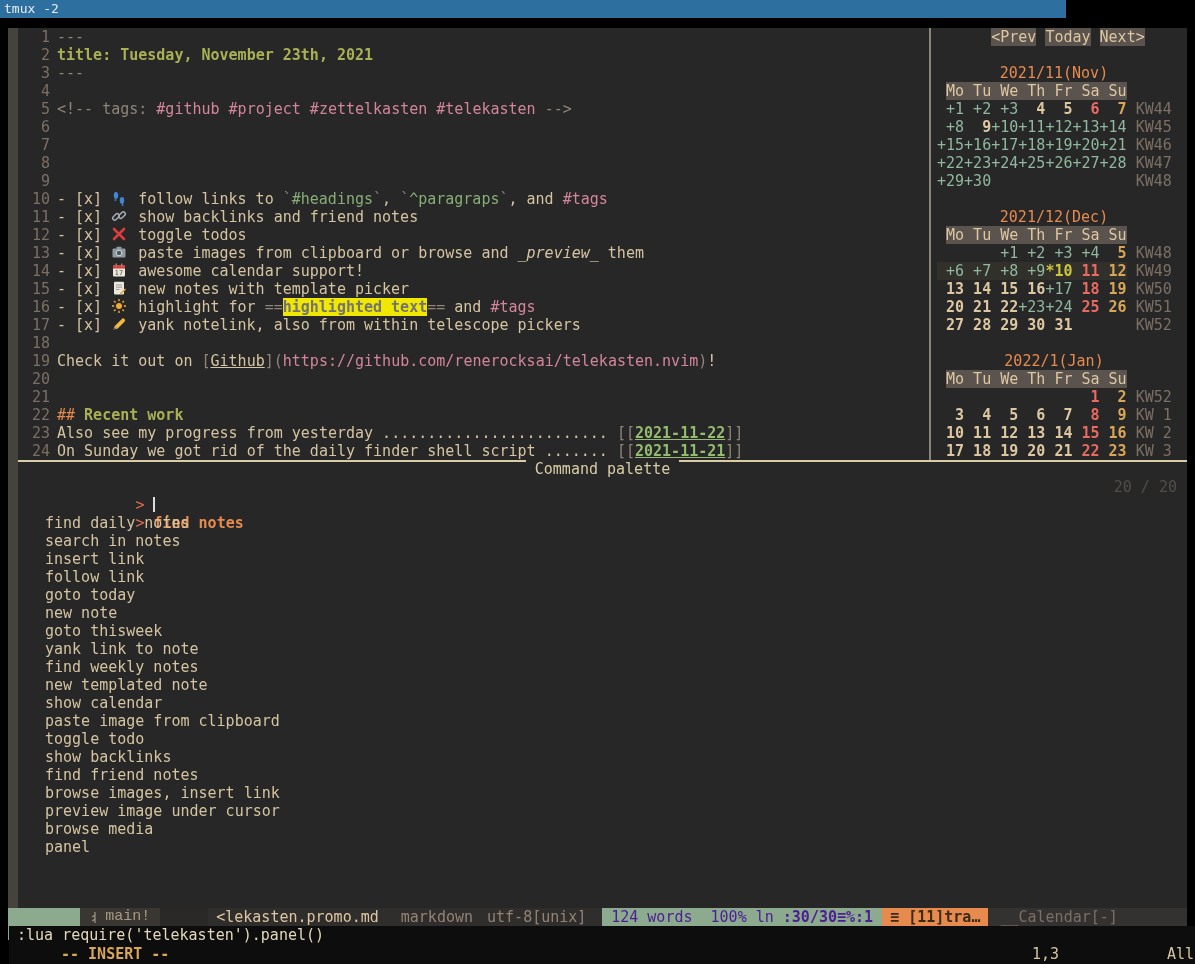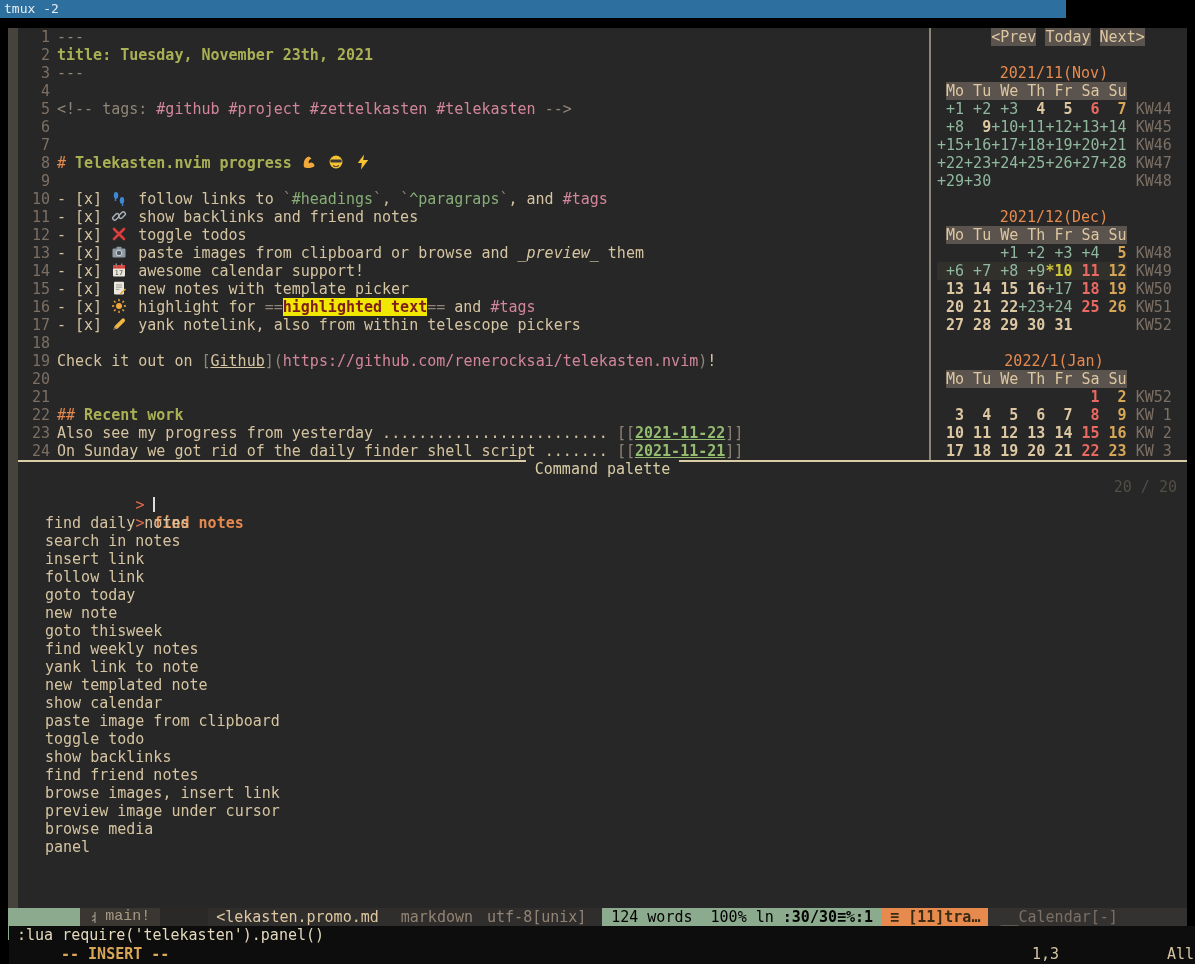--- a/index.html
+++ b/index.html
@@ -20,21 +20,21 @@
   .vsep { width:2px; background:#8b8577; }
   .cal-pane { width:256px; overflow:hidden; padding-left:6px; }
 
   .row { height:18px; white-space:pre; display:flex; }
   .lnum { display:inline-block; width:32px; text-align:right; color:#7c6f64; flex:none; }
   .ltext { padding-left:7px; white-space:pre; }
 
   .c-fg{color:#d5c4a1} .c-gray{color:#8f8578} .c-green{color:#aab154}
   .c-code{color:#87ae77} .c-pink{color:#d3869b} .c-orange{color:#e78a4e}
   .c-link{color:#94bc70} .c-red{color:#e06b50}
-  .c-hl{background:#f0e800;color:#7f1d1d;font-weight:700}
+  .c-hl{background:#f0e800;color:#737373;font-weight:700}
   .b{font-weight:700} .u{text-decoration:underline} .i{font-style:italic}
   .emoji { display:inline-block; width:18px; vertical-align:-2px; }
   .emoji svg { display:block; }
 
   
   .cal-row { height:18px; white-space:pre; }
   .cal-title { color:#e78a4e; width:234px; text-align:center; }
   .cal-btn { background:#5b534d; color:#ddc7a1; }
   .cal-hdr { background:#5b534d; color:#ddc7a1; }
   .cal-kw { color:#7c6f64; }
@@ -55,21 +55,21 @@
   .pal-item { height:18px; white-space:pre; padding-left:27px; color:#d5c4a1; }
 
   
   .statusline { height:18px; display:flex; background:#2a2927; font-size:15px; }
   .sl-mode { background:#8caa8e; color:#404040; font-weight:700; padding:16px 9px; }
   .sl-branch { background:#3a3733; color:#a89984; padding:0 10px; display:flex; align-items:center; gap:6px;font-family:Liberation Mono, monospace; }
   .sl-c { background:#302e2c; display:flex; width:394px;margin-left:48px; }
   .sl-file { color:#ddc7a1; margin-left:8px; }
   .sl-ft { color:#928374; margin-left:22px; }
   .sl-enc { color:#928374; margin-left:14px; }
-  .sl-words { background:#8caa8e; color:#000000; padding:0 9px; white-space:pre; }
+  .sl-words { background:#8caa8e; color:#4c1d95; padding:0 9px; white-space:pre; }
   .sl-words .hvy { font-weight:700; }
   .sl-tab { background:#e78a4e; color:#3a2a14; font-weight:700; padding:0 8px; white-space:pre; }
   .sl-right { flex:1; background:#343230; color:#7c6f64; padding-left:12px; white-space:pre; }
 
   
   .cmd-area { position:absolute; left:9px; top:926px; width:1195px; height:38px; background:#0d0d0d; }
   .cmd1 { height:19px; padding-left:8px; color:#e4d9bd; white-space:pre; }
   .cmd2 { height:19px; padding-left:8px; position:relative; }
   .mode-msg { color:#d8a657; font-weight:700;margin-left:44px; }
   .ruler { position:absolute; left:1023px; top:0; color:#d5c4a1; }
@@ -90,29 +90,21 @@
 
         <div class="top-region">
           <div class="file-pane" id="file-lines">
               <div class="row"><span class="lnum">1</span><span class="ltext"><span class="c-gray">---</span></span></div>
               <div class="row"><span class="lnum">2</span><span class="ltext"><span class="c-green b">title: Tuesday, November 23th, 2021</span></span></div>
               <div class="row"><span class="lnum">3</span><span class="ltext"><span class="c-gray">---</span></span></div>
               <div class="row"><span class="lnum">4</span><span class="ltext"></span></div>
               <div class="row"><span class="lnum">5</span><span class="ltext"><span class="c-gray">&lt;!-- tags: </span><span class="c-pink">#github #project #zettelkasten #telekasten</span><span class="c-gray"> --&gt;</span></span></div>
               <div class="row"><span class="lnum">6</span><span class="ltext"></span></div>
               <div class="row"><span class="lnum">7</span><span class="ltext"></span></div>
-              <div class="row"><span class="lnum">8</span><span class="ltext"><span class="c-orange"># </span><span class="c-green b">Telekasten.nvim progress </span><span class="emoji"><svg width="16" height="16" viewBox="0 0 16 16">
-                      <path d="M3 13 C2 8 4 3 8 2.5 L10.5 4.5 C8 5.5 7 7.5 8 9.5 C9.5 7.5 13.5 8.5 13.5 12 C11 14.5 5 14.5 3 13 Z" fill="#f2a93b"></path>
-                    </svg></span><span class="c-fg"> </span><span class="emoji"><svg width="16" height="16" viewBox="0 0 16 16">
-                      <circle cx="8" cy="8" r="6.4" fill="#f7c331"></circle>
-                      <rect x="2.4" y="5.6" width="11.2" height="3" rx="1" fill="#3a3a3a"></rect>
-                      <path d="M5 11.5 Q8 13.4 11 11.5" stroke="#3a3a3a" stroke-width="1.1" fill="none"></path>
-                    </svg></span><span class="c-fg"> </span><span class="emoji"><svg width="16" height="16" viewBox="0 0 16 16">
-                      <polygon points="9,0.5 2.8,9 6.8,9 6,15.5 13.2,6 8.2,6" fill="#f7c331"></polygon>
-                    </svg></span></span></div>
+              <div class="row"><span class="lnum">8</span></div>
               <div class="row"><span class="lnum">9</span><span class="ltext"></span></div>
               <div class="row"><span class="lnum">10</span><span class="ltext"><span class="c-fg">- [x] </span><span class="emoji"><svg width="16" height="16" viewBox="0 0 16 16">
                       <ellipse cx="5" cy="5.5" rx="2.2" ry="3.4" fill="#3f87d6"></ellipse>
                       <ellipse cx="11" cy="10.5" rx="2.2" ry="3.4" fill="#3f87d6"></ellipse>
                       <circle cx="4.4" cy="10" r="0.9" fill="#3f87d6"></circle>
                       <circle cx="11.6" cy="15" r="0.9" fill="#3f87d6"></circle>
                     </svg></span><span class="c-fg"> follow links to </span><span class="c-gray">`</span><span class="c-code">#headings</span><span class="c-gray">`</span><span class="c-fg">, </span><span class="c-gray">`</span><span class="c-code">^paragraps</span><span class="c-gray">`</span><span class="c-fg">, and </span><span class="c-pink">#tags</span></span></div>
               <div class="row"><span class="lnum">11</span><span class="ltext"><span class="c-fg">- [x] </span><span class="emoji"><svg width="16" height="16" viewBox="0 0 16 16">
                       <g fill="none" stroke="#a7aeb5" stroke-width="1.5">
                         <rect x="1.2" y="6.8" width="7.5" height="4" rx="2" transform="rotate(-45 5 8.8)"></rect>
@@ -201,22 +193,22 @@
             <span class="c-red">&gt;</span><span> </span><span class="c-orange b">find notes</span>
           </div>
           <div id="pal-items">
               <div class="pal-item">find daily notes</div>
               <div class="pal-item">search in notes</div>
               <div class="pal-item">insert link</div>
               <div class="pal-item">follow link</div>
               <div class="pal-item">goto today</div>
               <div class="pal-item">new note</div>
               <div class="pal-item">goto thisweek</div>
+              <div class="pal-item">yank link to note</div>
               <div class="pal-item">find weekly notes</div>
-              <div class="pal-item">yank link to note</div>
               <div class="pal-item">new templated note</div>
               <div class="pal-item">show calendar</div>
               <div class="pal-item">paste image from clipboard</div>
               <div class="pal-item">toggle todo</div>
               <div class="pal-item">show backlinks</div>
               <div class="pal-item">find friend notes</div>
               <div class="pal-item">browse images, insert link</div>
               <div class="pal-item">preview image under cursor</div>
               <div class="pal-item">browse media</div>
               <div class="pal-item">panel</div>

